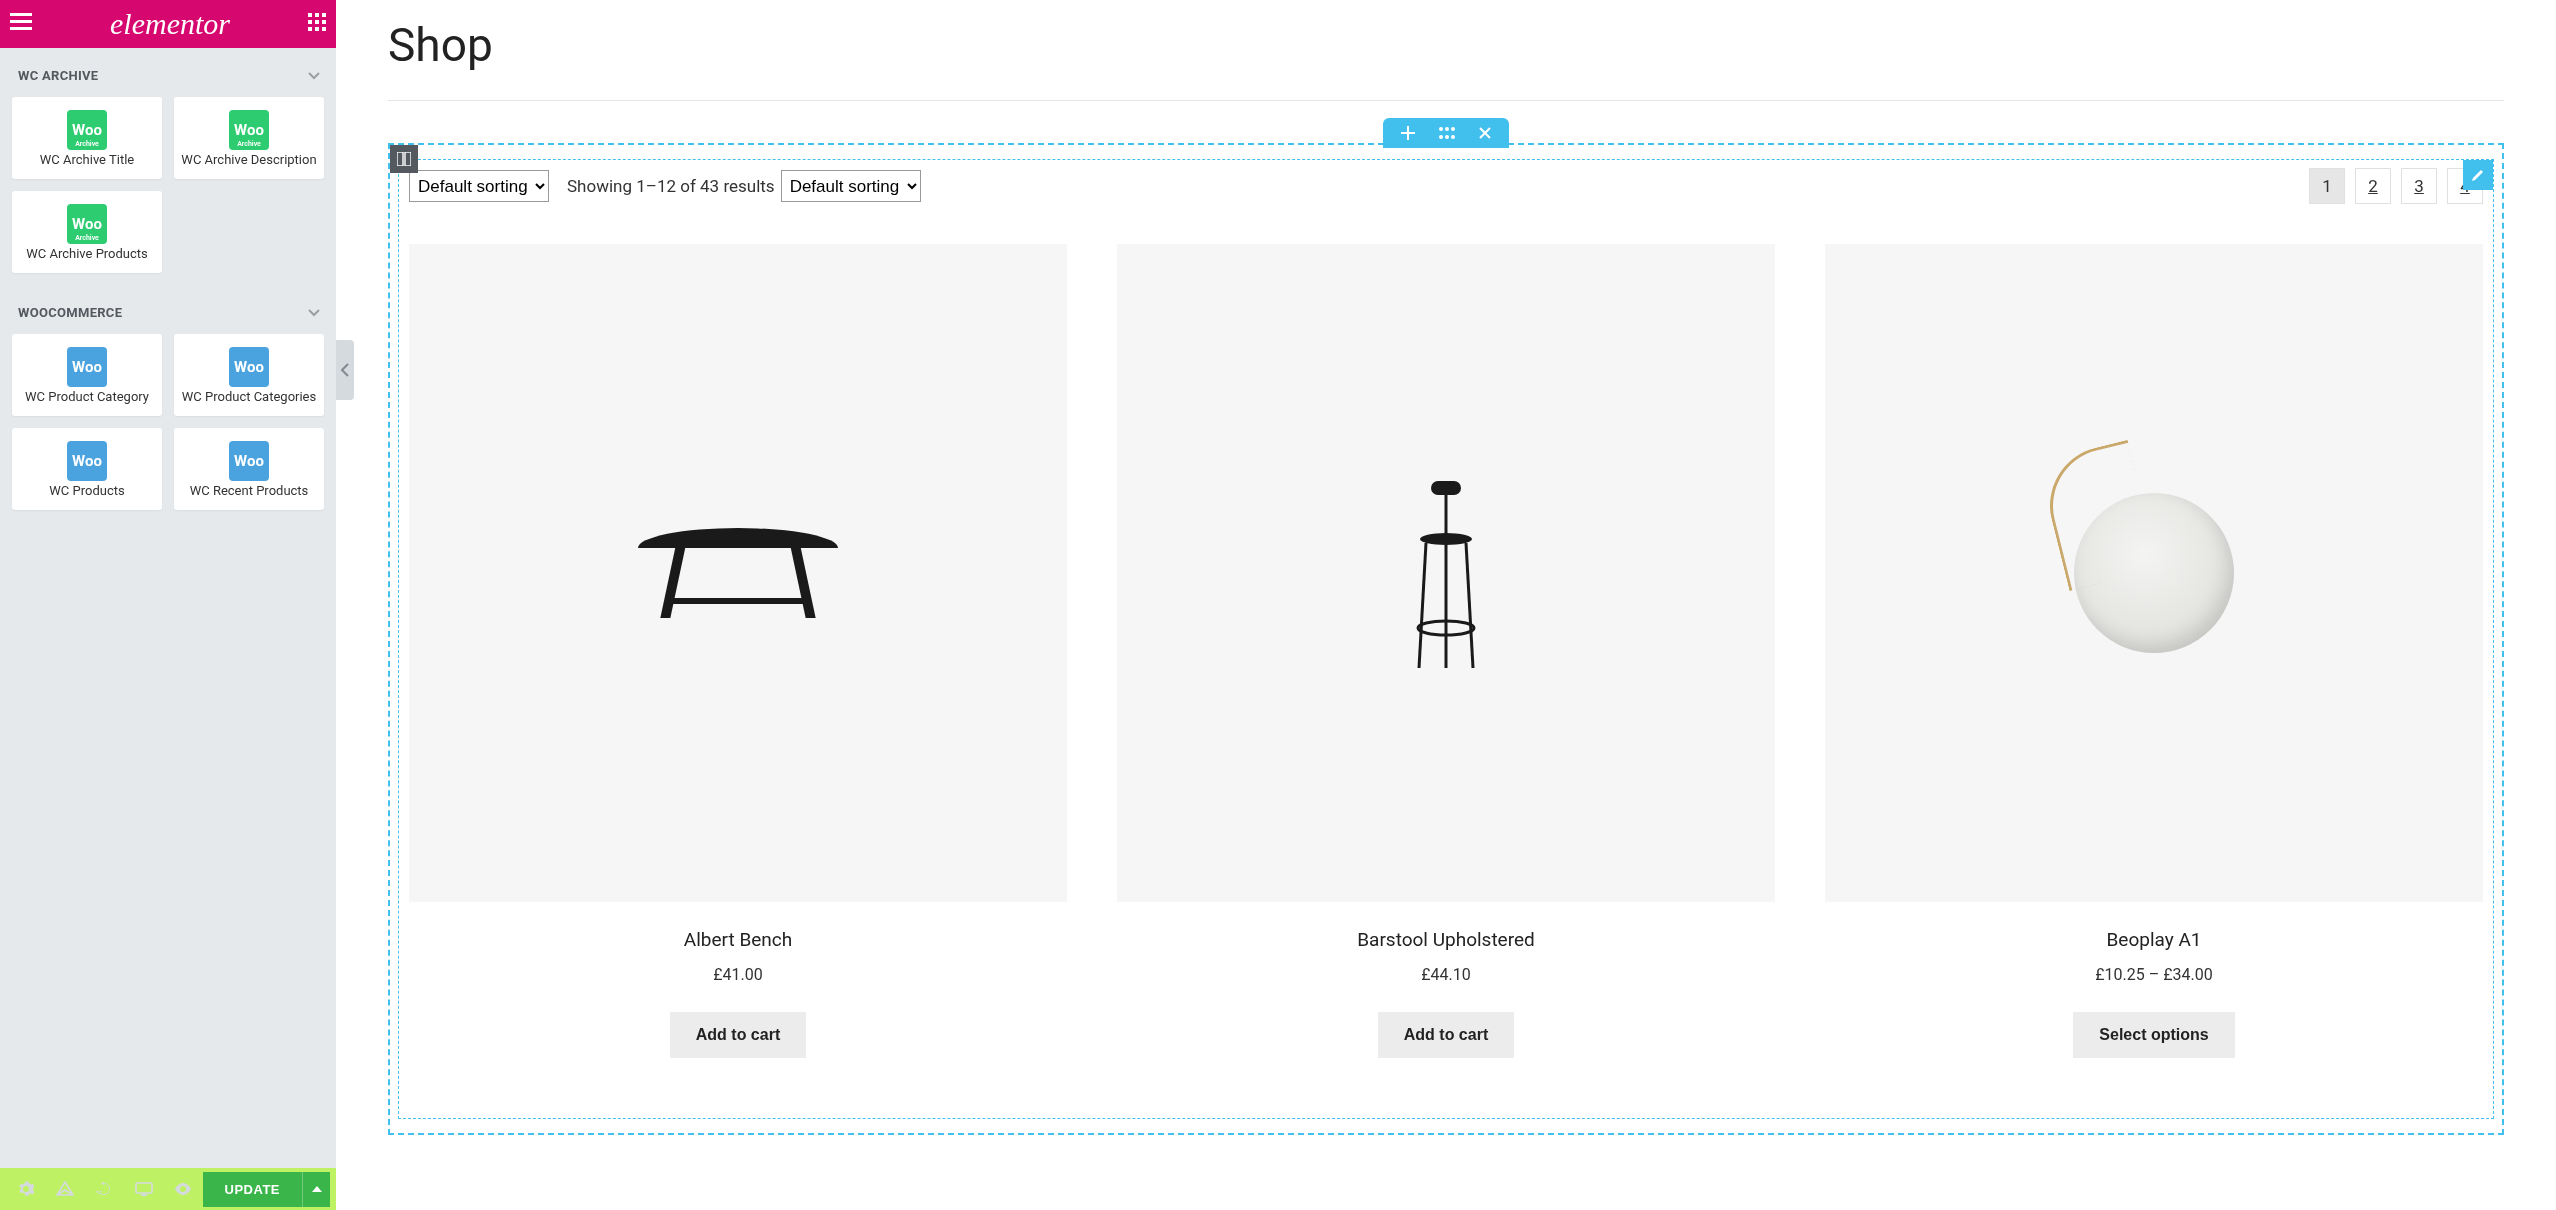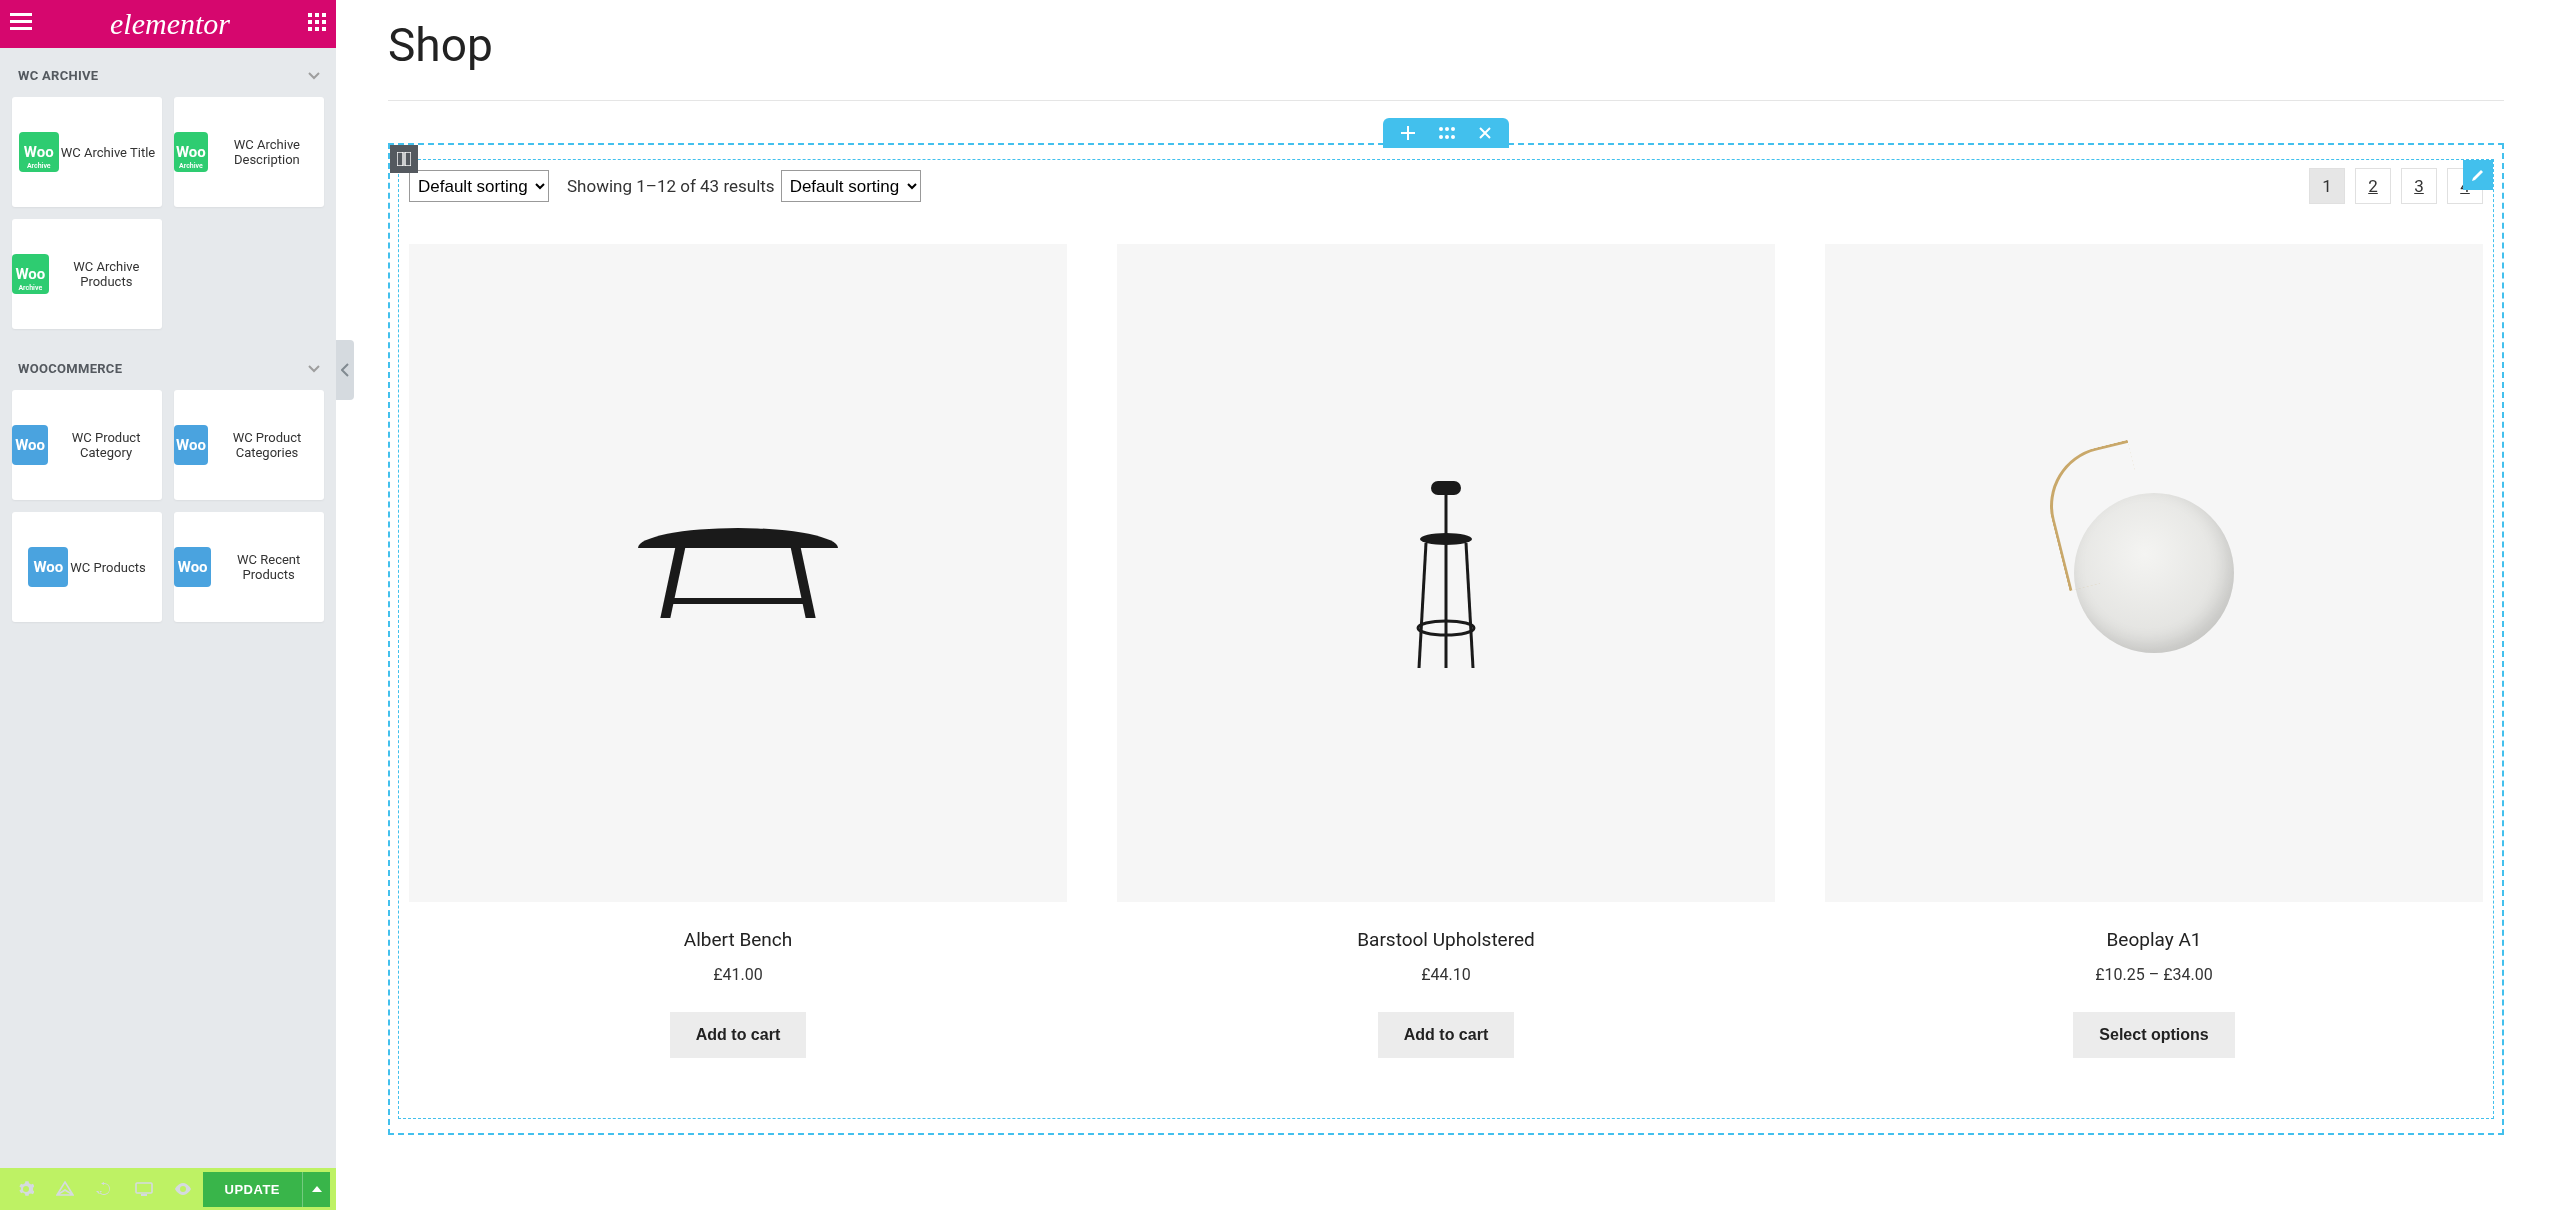--- a/index.html
+++ b/index.html
@@ -11,21 +11,21 @@
   .sidebar { position: fixed; left: 0; top: 0; bottom: 0; width: 336px; background: #e6e9ec; display: flex; flex-direction: column; z-index: 20; }
   .sidebar-header { background: #d6076e; height: 48px; display: flex; align-items: center; justify-content: space-between; padding: 0 10px; }
   .hamburger-icon svg, .apps-icon svg { fill: #fff; }
   .brand { color: #fff; font-family: Brush Script MT, cursive; font-size: 30px; font-style: italic; font-weight: 400; }
   
   .sidebar-body { flex: 1; overflow-y: auto; padding: 0 0 60px 0; }
   .section-header { display: flex; align-items: center; justify-content: space-between; padding: 20px 16px 14px 18px; color: #54595f; font-size: 13px; font-weight: 700; letter-spacing: .3px; cursor: pointer; gap: 16px; }
   .section-header .chev svg { fill: #9e9e9e; }
   
   .widgets-grid { display: grid; grid-template-columns: 1fr 1fr; gap: 12px; padding: 0 12px 12px 12px; }
-  .widget-card { background: #fff; border-radius: 3px; box-shadow: 0 1px 2px rgba(0,0,0,.05); height: 110px; display: flex; flex-direction: row; align-items: center; justify-content: center; gap: 2px; cursor: grab; }
+  .widget-card { background: #fff; border-radius: 3px; box-shadow: 0 1px 2px rgba(0,0,0,.05); height: 82px; display: flex; flex-direction: column; align-items: center; justify-content: center; gap: 2px; cursor: grab; }
   .widget-card .icon { width: 40px; height: 40px; border-radius: 4px; display: flex; align-items: center; justify-content: center; color: #fff; font-weight: 700; font-size: 15px; position: relative; }
   .icon.green { background: #2ecc71; }
   .icon.blue { background: #4aa3df; }
   .icon-sub { position: absolute; bottom: 2px; font-size: 7px; font-weight: 600; }
   .widget-card .label { font-size: 13px; color: #333; text-align: center; }
   
   .collapse-tab { position: absolute; right: -18px; top: 340px; width: 18px; height: 60px; background: #d5dadf; display: flex; align-items: center; justify-content: center; border-radius: 0 4px 4px 0; cursor: pointer; }
   .collapse-tab svg { fill: #818a91; }
   
   .sidebar-footer { position: absolute; bottom: 0; left: 0; right: 0; height: 42px; background: #bef264; display: flex; align-items: center; padding: 0 6px; gap: 0; }

